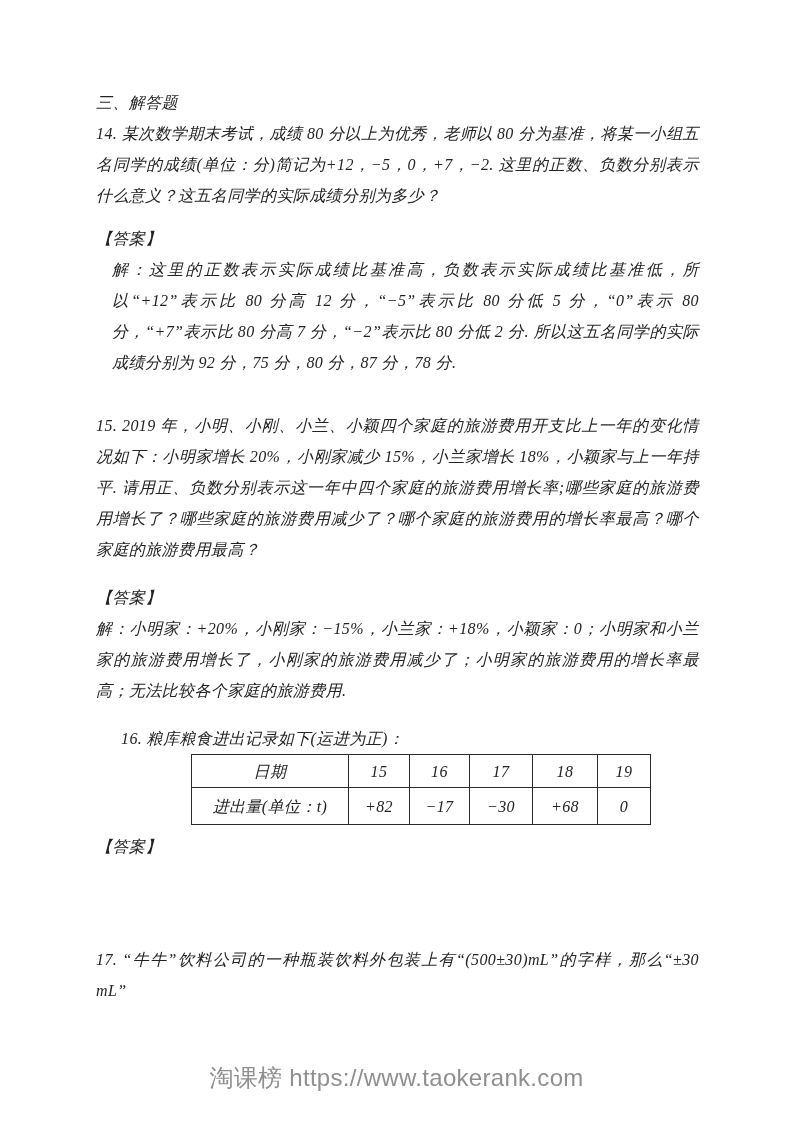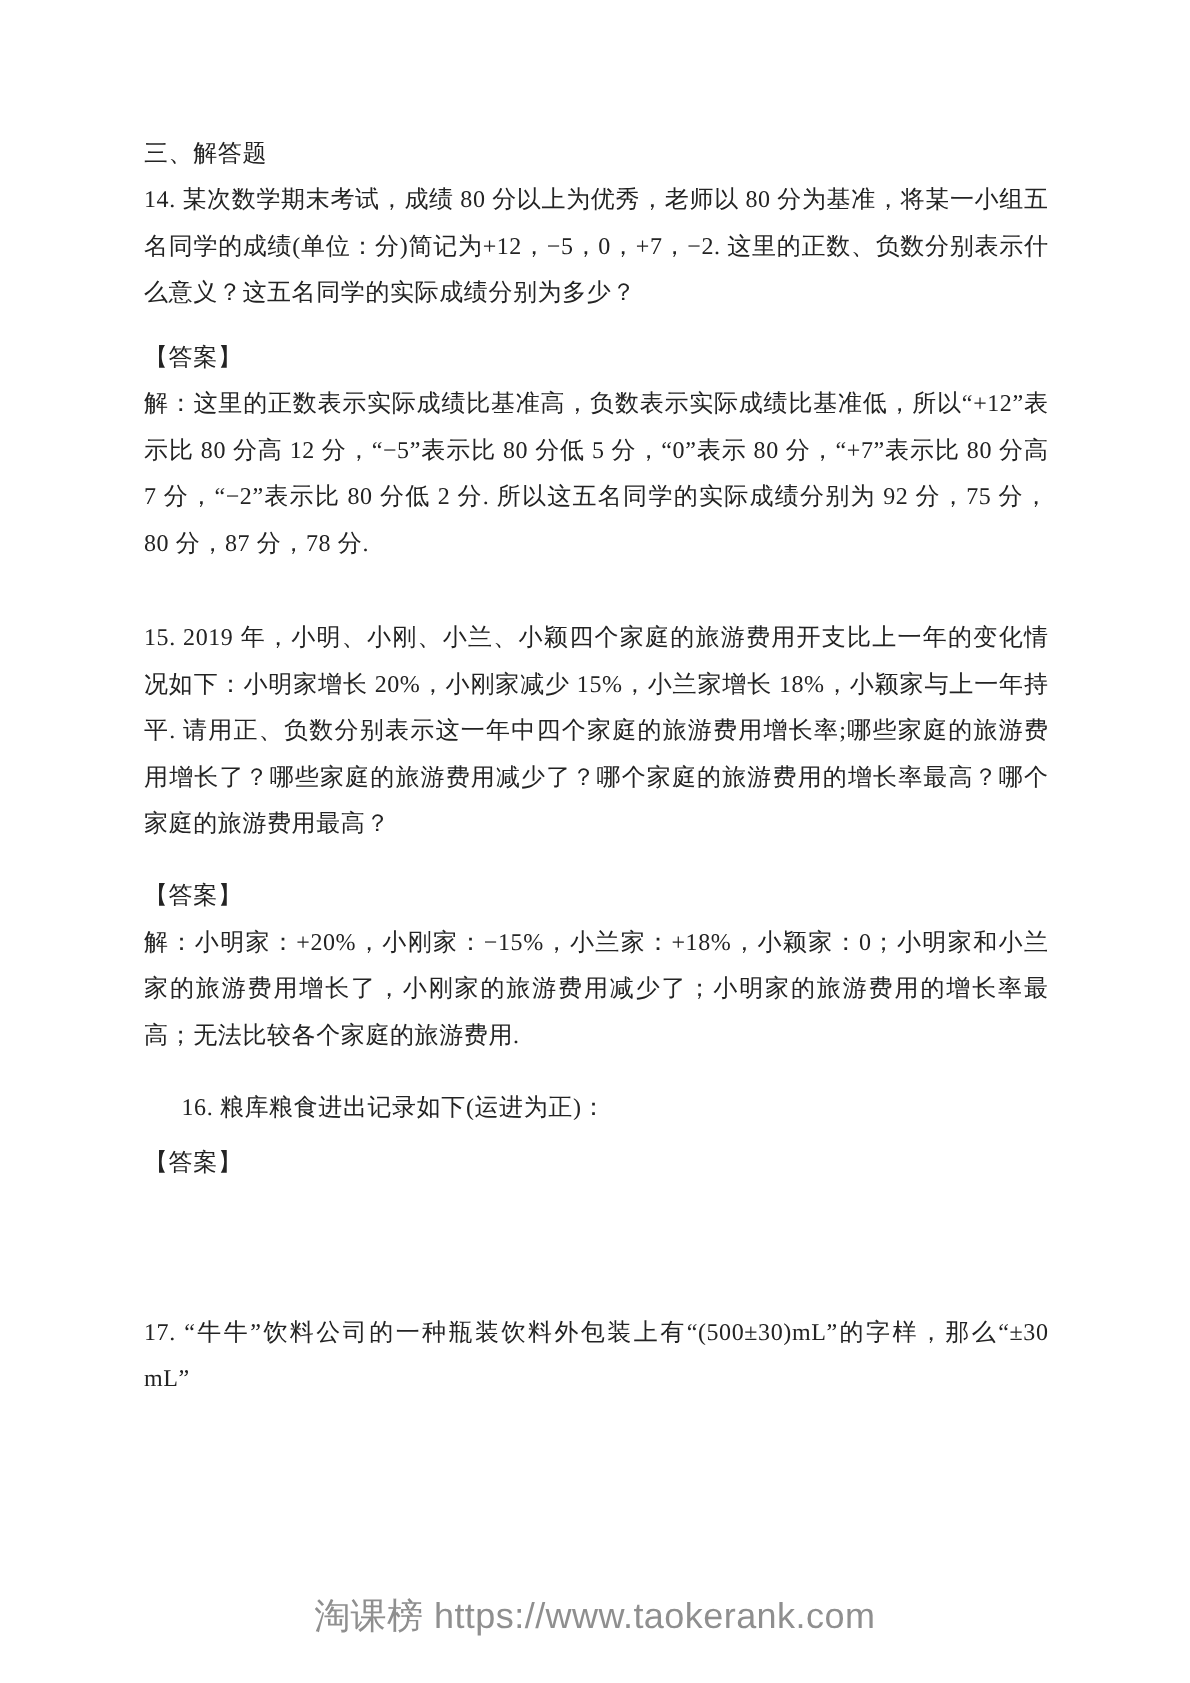--- a/index.html
+++ b/index.html
@@ -10,29 +10,30 @@
     background: #ffffff;
     overflow: hidden;
     font-family: "Liberation Serif", "DejaVu Serif", serif;
     color: #232323;
   }
   .content {
     padding: 87px 94px 0 96px;
     font-size: 16px;
     line-height: 31px;
     letter-spacing: 0.4px;
+    font-style: italic;
   }
   .para {
     margin: 0;
     text-align: justify;
   }
   .heading { margin: 0; }
   .answer-label { margin: 0; }
   .label-14 { margin-top: 12px; }
-  .ans-14   { margin-top: 0; }
+  .ans-14   { margin-top: 0; margin-left: 16px; }
   .q-15     { margin-top: 32px; }
   .label-15 { margin-top: 17px; }
   .ans-15   { margin-top: 0; }
   .q-16     { margin-top: 17px; margin-left: 25px; }
   .note-16  { margin-top: 2px; }
   .label-16 { margin-top: 6px; }
   .ans-16   { margin-top: 0; }
   .q-17     { margin-top: 82px; }
 
   table.grain {
@@ -80,20 +81,40 @@
     <p class="para q-14">14. 某次数学期末考试，成绩 80 分以上为优秀，老师以 80 分为基准，将某一小组五名同学的成绩(单位：分)简记为+12，−5，0，+7，−2. 这里的正数、负数分别表示什么意义？这五名同学的实际成绩分别为多少？</p>
     <p class="answer-label label-14">【答案】</p>
     <p class="para ans-14">解：这里的正数表示实际成绩比基准高，负数表示实际成绩比基准低，所以“+12”表示比 80 分高 12 分，“−5”表示比 80 分低 5 分，“0”表示 80 分，“+7”表示比 80 分高 7 分，“−2”表示比 80 分低 2 分. 所以这五名同学的实际成绩分别为 92 分，75 分，80 分，87 分，78 分.</p>
 
     <p class="para q-15">15. 2019 年，小明、小刚、小兰、小颖四个家庭的旅游费用开支比上一年的变化情况如下：小明家增长 20%，小刚家减少 15%，小兰家增长 18%，小颖家与上一年持平. 请用正、负数分别表示这一年中四个家庭的旅游费用增长率;哪些家庭的旅游费用增长了？哪些家庭的旅游费用减少了？哪个家庭的旅游费用的增长率最高？哪个家庭的旅游费用最高？</p>
     <p class="answer-label label-15">【答案】</p>
     <p class="para ans-15">解：小明家：+20%，小刚家：−15%，小兰家：+18%，小颖家：0；小明家和小兰家的旅游费用增长了，小刚家的旅游费用减少了；小明家的旅游费用的增长率最高；无法比较各个家庭的旅游费用.</p>
 
     <p class="para q-16">16. 粮库粮食进出记录如下(运进为正)：</p>
 
+    <table class="grain">
+      <tbody>
+          <tr class="r-head">
+        <td class="c0">日期</td>
+        <td class="c1">15</td>
+        <td class="c2">16</td>
+        <td class="c3">17</td>
+        <td class="c4">18</td>
+        <td class="c5">19</td>
+      </tr>
+      <tr class="r-vals">
+        <td class="c0">进出量(单位：t)</td>
+        <td class="c1">+82</td>
+        <td class="c2">−17</td>
+        <td class="c3">−30</td>
+        <td class="c4">+68</td>
+        <td class="c5">0</td>
+      </tr>
+    </tbody>
+      </table>
 
     <p class="answer-label label-16">【答案】</p>
 
     <p class="para q-17">17. “牛牛”饮料公司的一种瓶装饮料外包装上有“(500±30)mL”的字样，那么“±30 mL”</p>
   </div>
 
   <div class="footer">
     <span>淘课榜 https://www.taokerank.com</span>
   </div>
 </div>

